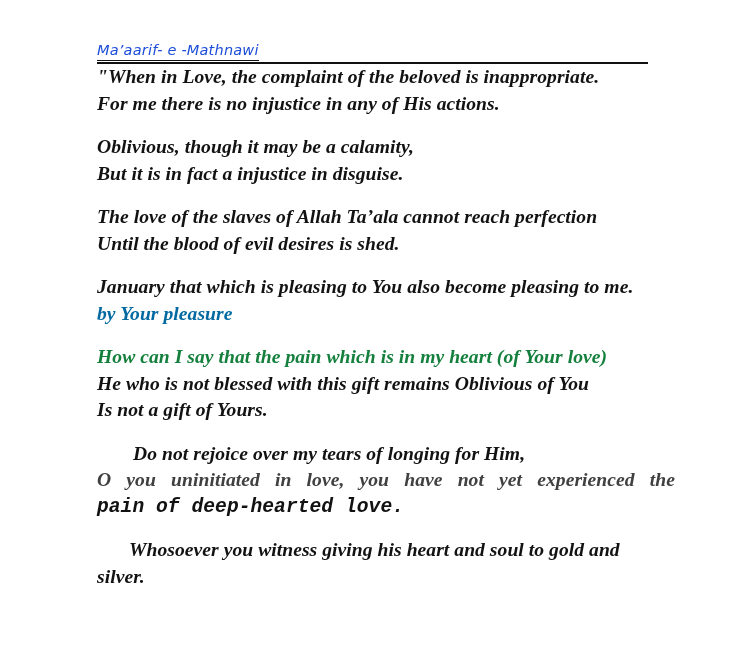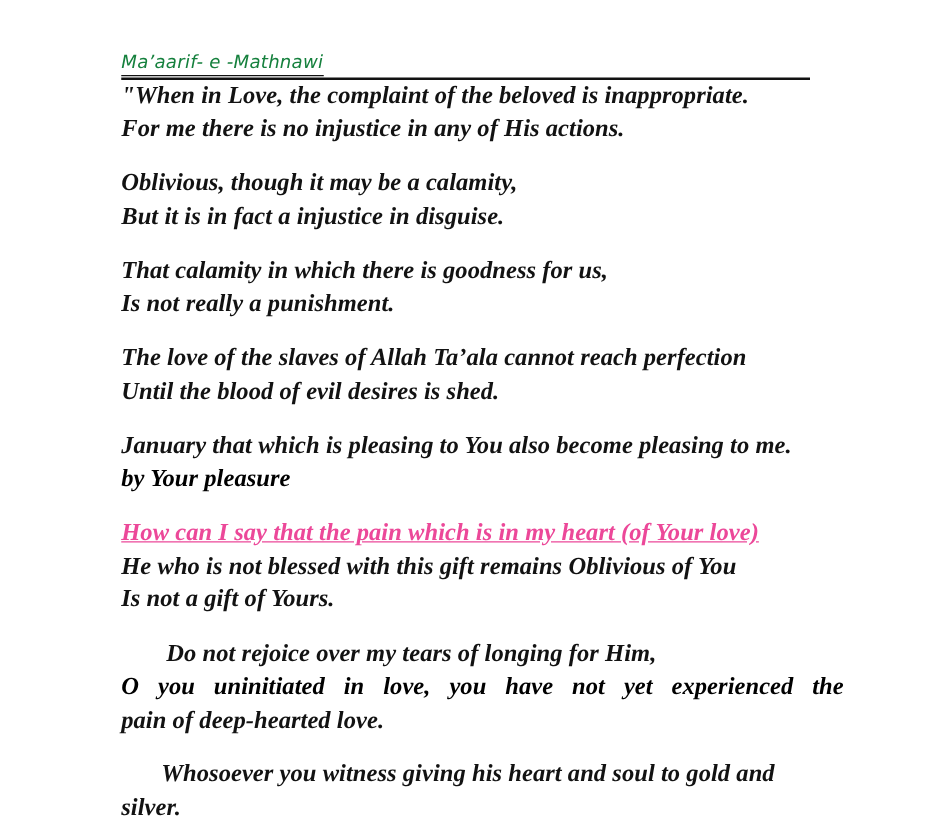--- a/index.html
+++ b/index.html
@@ -35,21 +35,21 @@
     width: 552px;
   }
   .doc-header {
     display: inline-block;
     font-family: "DejaVu Sans", "Liberation Sans", sans-serif;
     font-style: italic;
     font-weight: 400;
     font-size: 14.5px;
     line-height: 17px;
     letter-spacing: 0.2px;
-    color: #15803d;
+    color: #1d4ed8;
     border-bottom: 1.6px solid #1a1a1a;
     padding-bottom: 1px;
     white-space: pre;
   }
   .header-rule {
     position: absolute;
     left: 0;
     top: 21px;
     width: 551px;
     height: 2.2px;
@@ -99,40 +99,36 @@
   <div class="poem">
       <div class="stanza">
         <div class="verse-line" style="color: rgb(18, 18, 18);">"When in Love, the complaint of the beloved is inappropriate.</div>
         <div class="verse-line" style="color: rgb(18, 18, 18);">For me there is no injustice in any of His actions.</div>
       </div>
       <div class="stanza">
         <div class="verse-line" style="color: rgb(18, 18, 18);">Oblivious, though it may be a calamity,</div>
         <div class="verse-line" style="color: rgb(18, 18, 18);">But it is in fact a injustice in disguise.</div>
       </div>
       <div class="stanza">
-        <div class="verse-line" style="color: rgb(18, 18, 18);">That calamity in which there is goodness for us,</div>
-        <div class="verse-line" style="color: rgb(18, 18, 18);">Is not really a punishment.</div>
-      </div>
-      <div class="stanza">
         <div class="verse-line" style="color: rgb(18, 18, 18);">The love of the slaves of Allah Ta’ala cannot reach perfection</div>
         <div class="verse-line" style="color: rgb(18, 18, 18);">Until the blood of evil desires is shed.</div>
       </div>
       <div class="stanza">
         <div class="verse-line" style="color: rgb(18, 18, 18);">January that which is pleasing to You also become pleasing to me.</div>
-        <div class="verse-line" style="color: #000000; font-family: Liberation Serif, serif;">by Your pleasure</div>
+        <div class="verse-line" style="color: #0369a1; font-family: Liberation Serif, serif;">by Your pleasure</div>
       </div>
       <div class="stanza">
-        <div class="verse-line" style="color: #ec4899; text-decoration: underline;">How can I say that the pain which is in my heart (of Your love)</div>
+        <div class="verse-line" style="color: #15803d;">How can I say that the pain which is in my heart (of Your love)</div>
         <div class="verse-line" style="color: rgb(18, 18, 18);">He who is not blessed with this gift remains Oblivious of You</div>
         <div class="verse-line" style="color: rgb(18, 18, 18);">Is not a gift of Yours.</div>
       </div>
       <div class="stanza">
         <div class="verse-line" style="color: rgb(18, 18, 18); margin-left: 36px;">Do not rejoice over my tears of longing for Him,</div>
-        <div class="verse-line justified" style="color: #000000;">O you uninitiated in love, you have not yet experienced the</div>
-        <div class="verse-line" style="color: rgb(18, 18, 18);">pain of deep-hearted love.</div>
+        <div class="verse-line justified" style="color: #404040;">O you uninitiated in love, you have not yet experienced the</div>
+        <div class="verse-line" style="color: rgb(18, 18, 18); font-family: Liberation Mono, monospace;">pain of deep-hearted love.</div>
       </div>
       <div class="stanza">
         <div class="verse-line" style="color: rgb(18, 18, 18); margin-left: 32px;">Whosoever you witness giving his heart and soul to gold and</div>
         <div class="verse-line" style="color: rgb(18, 18, 18);">silver.</div>
       </div>
     </div>
 
 </div>
 
 </body></html>

